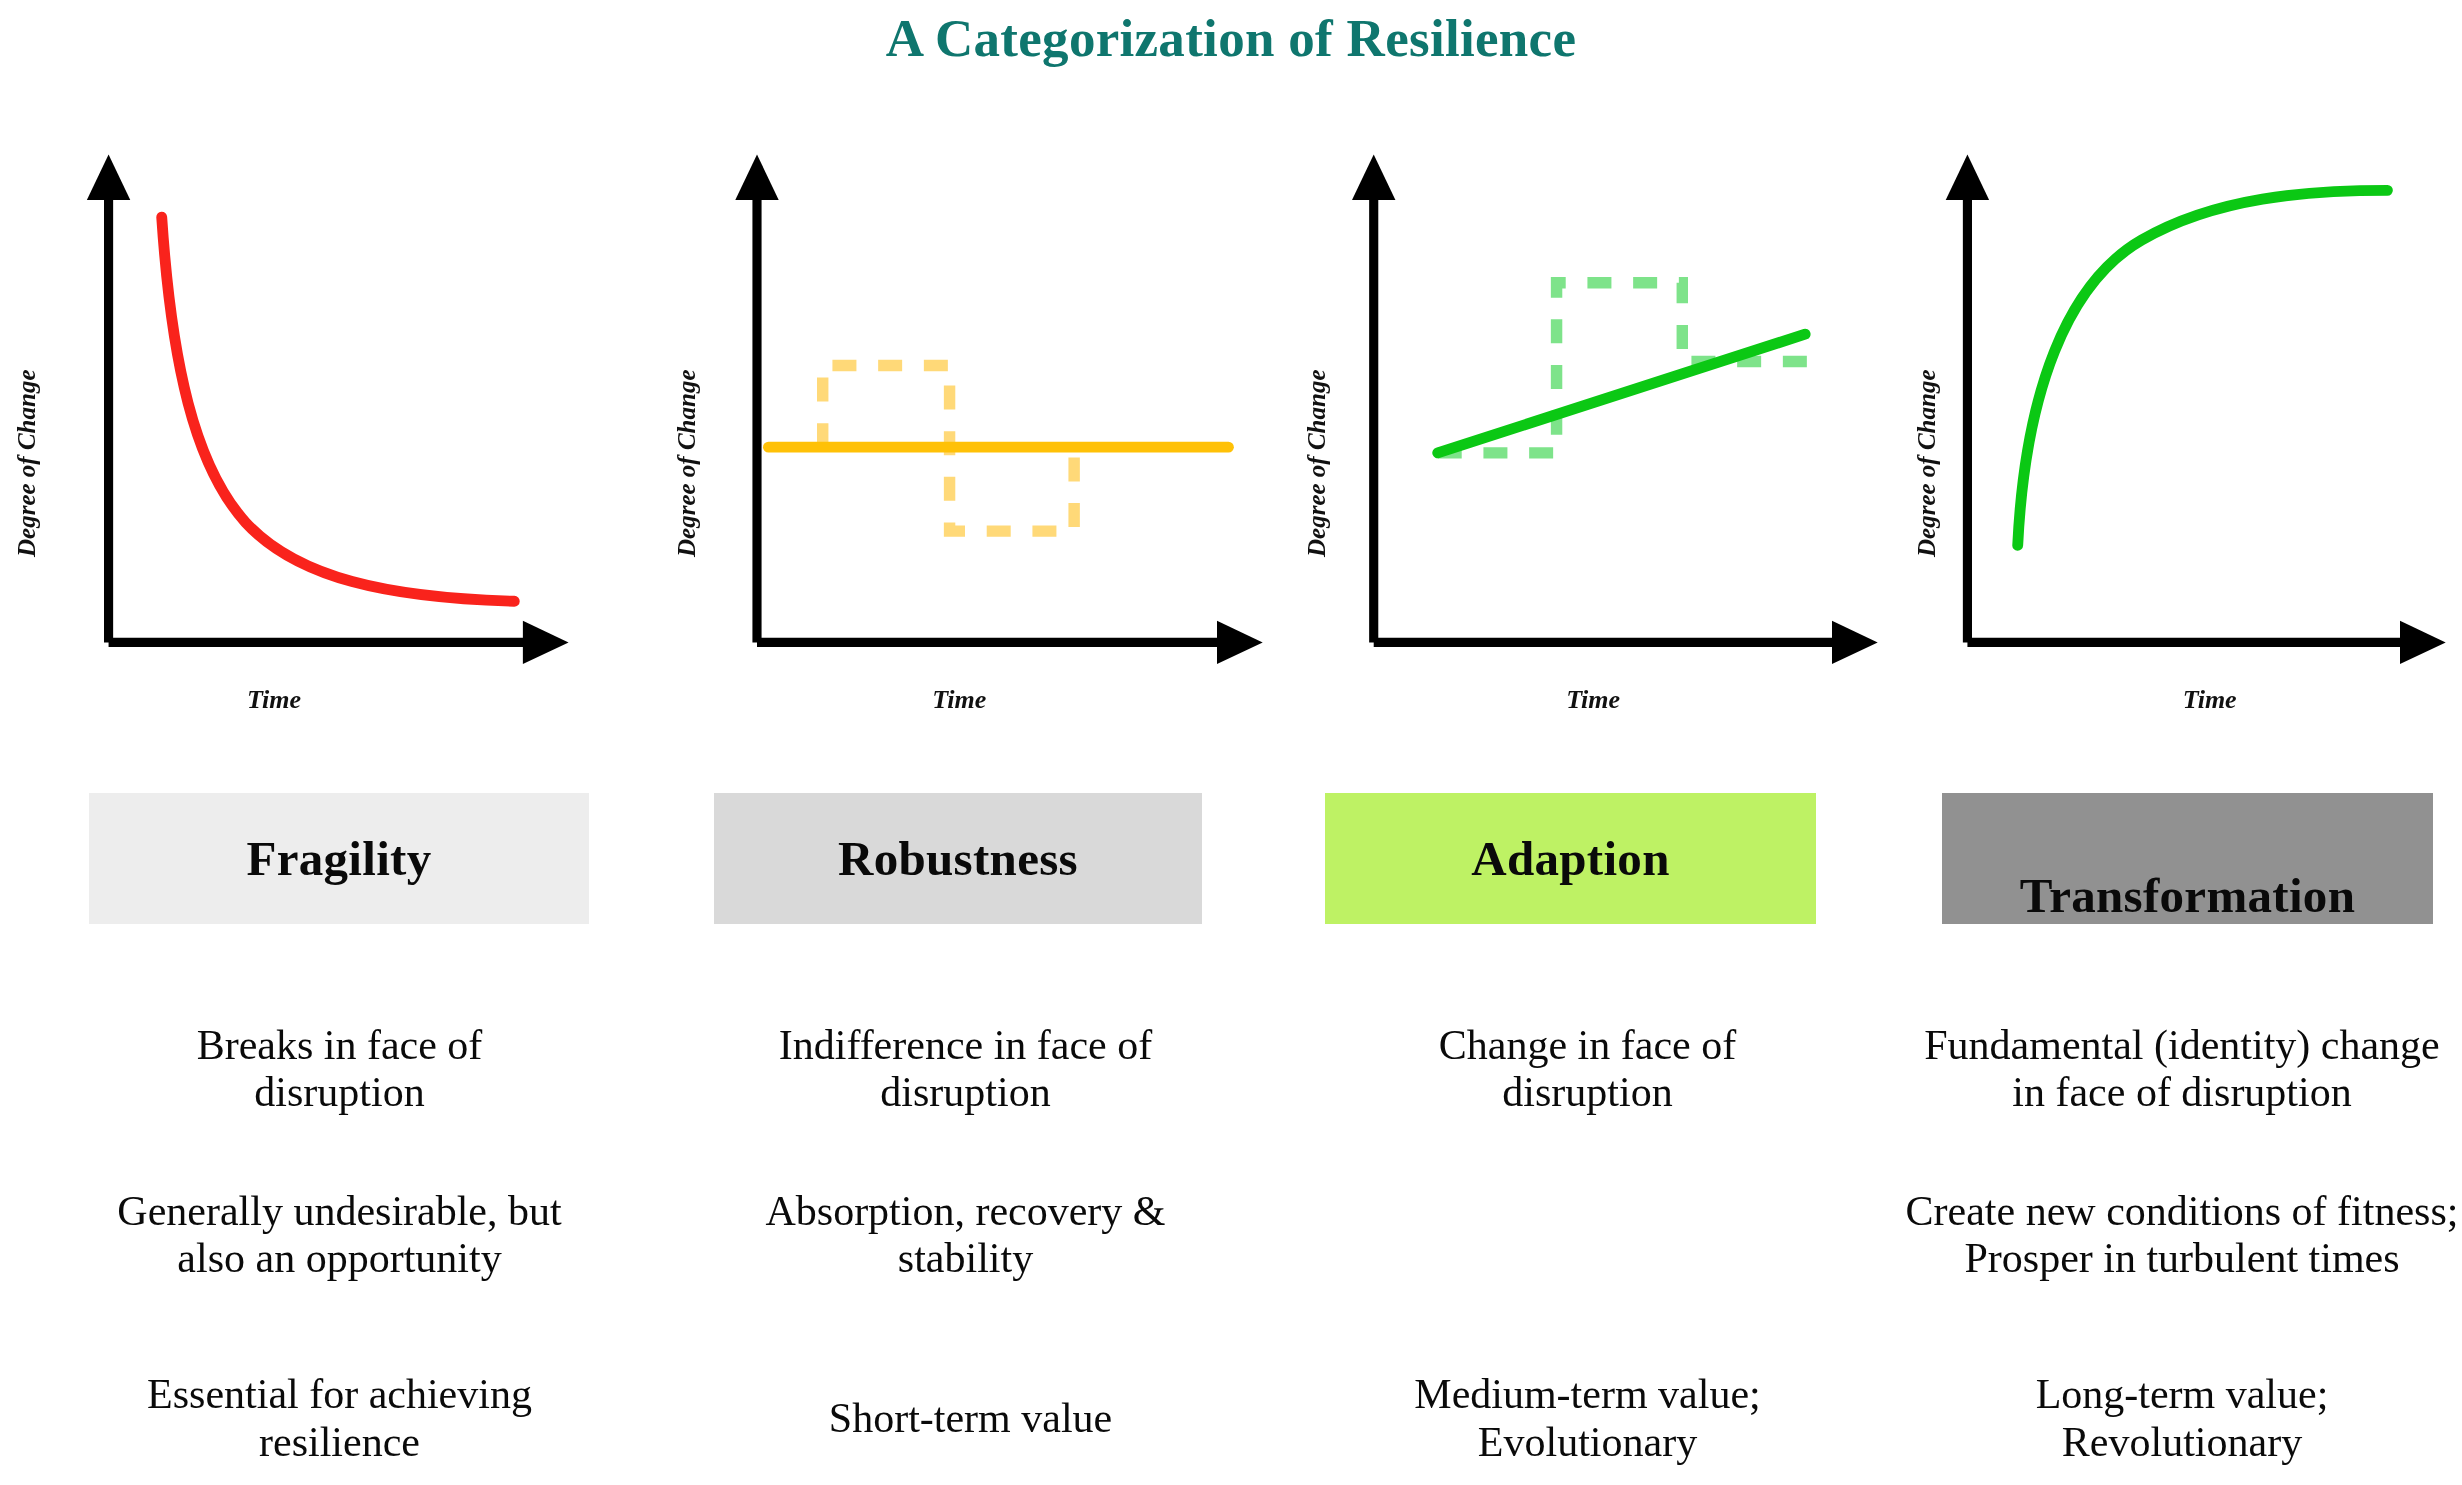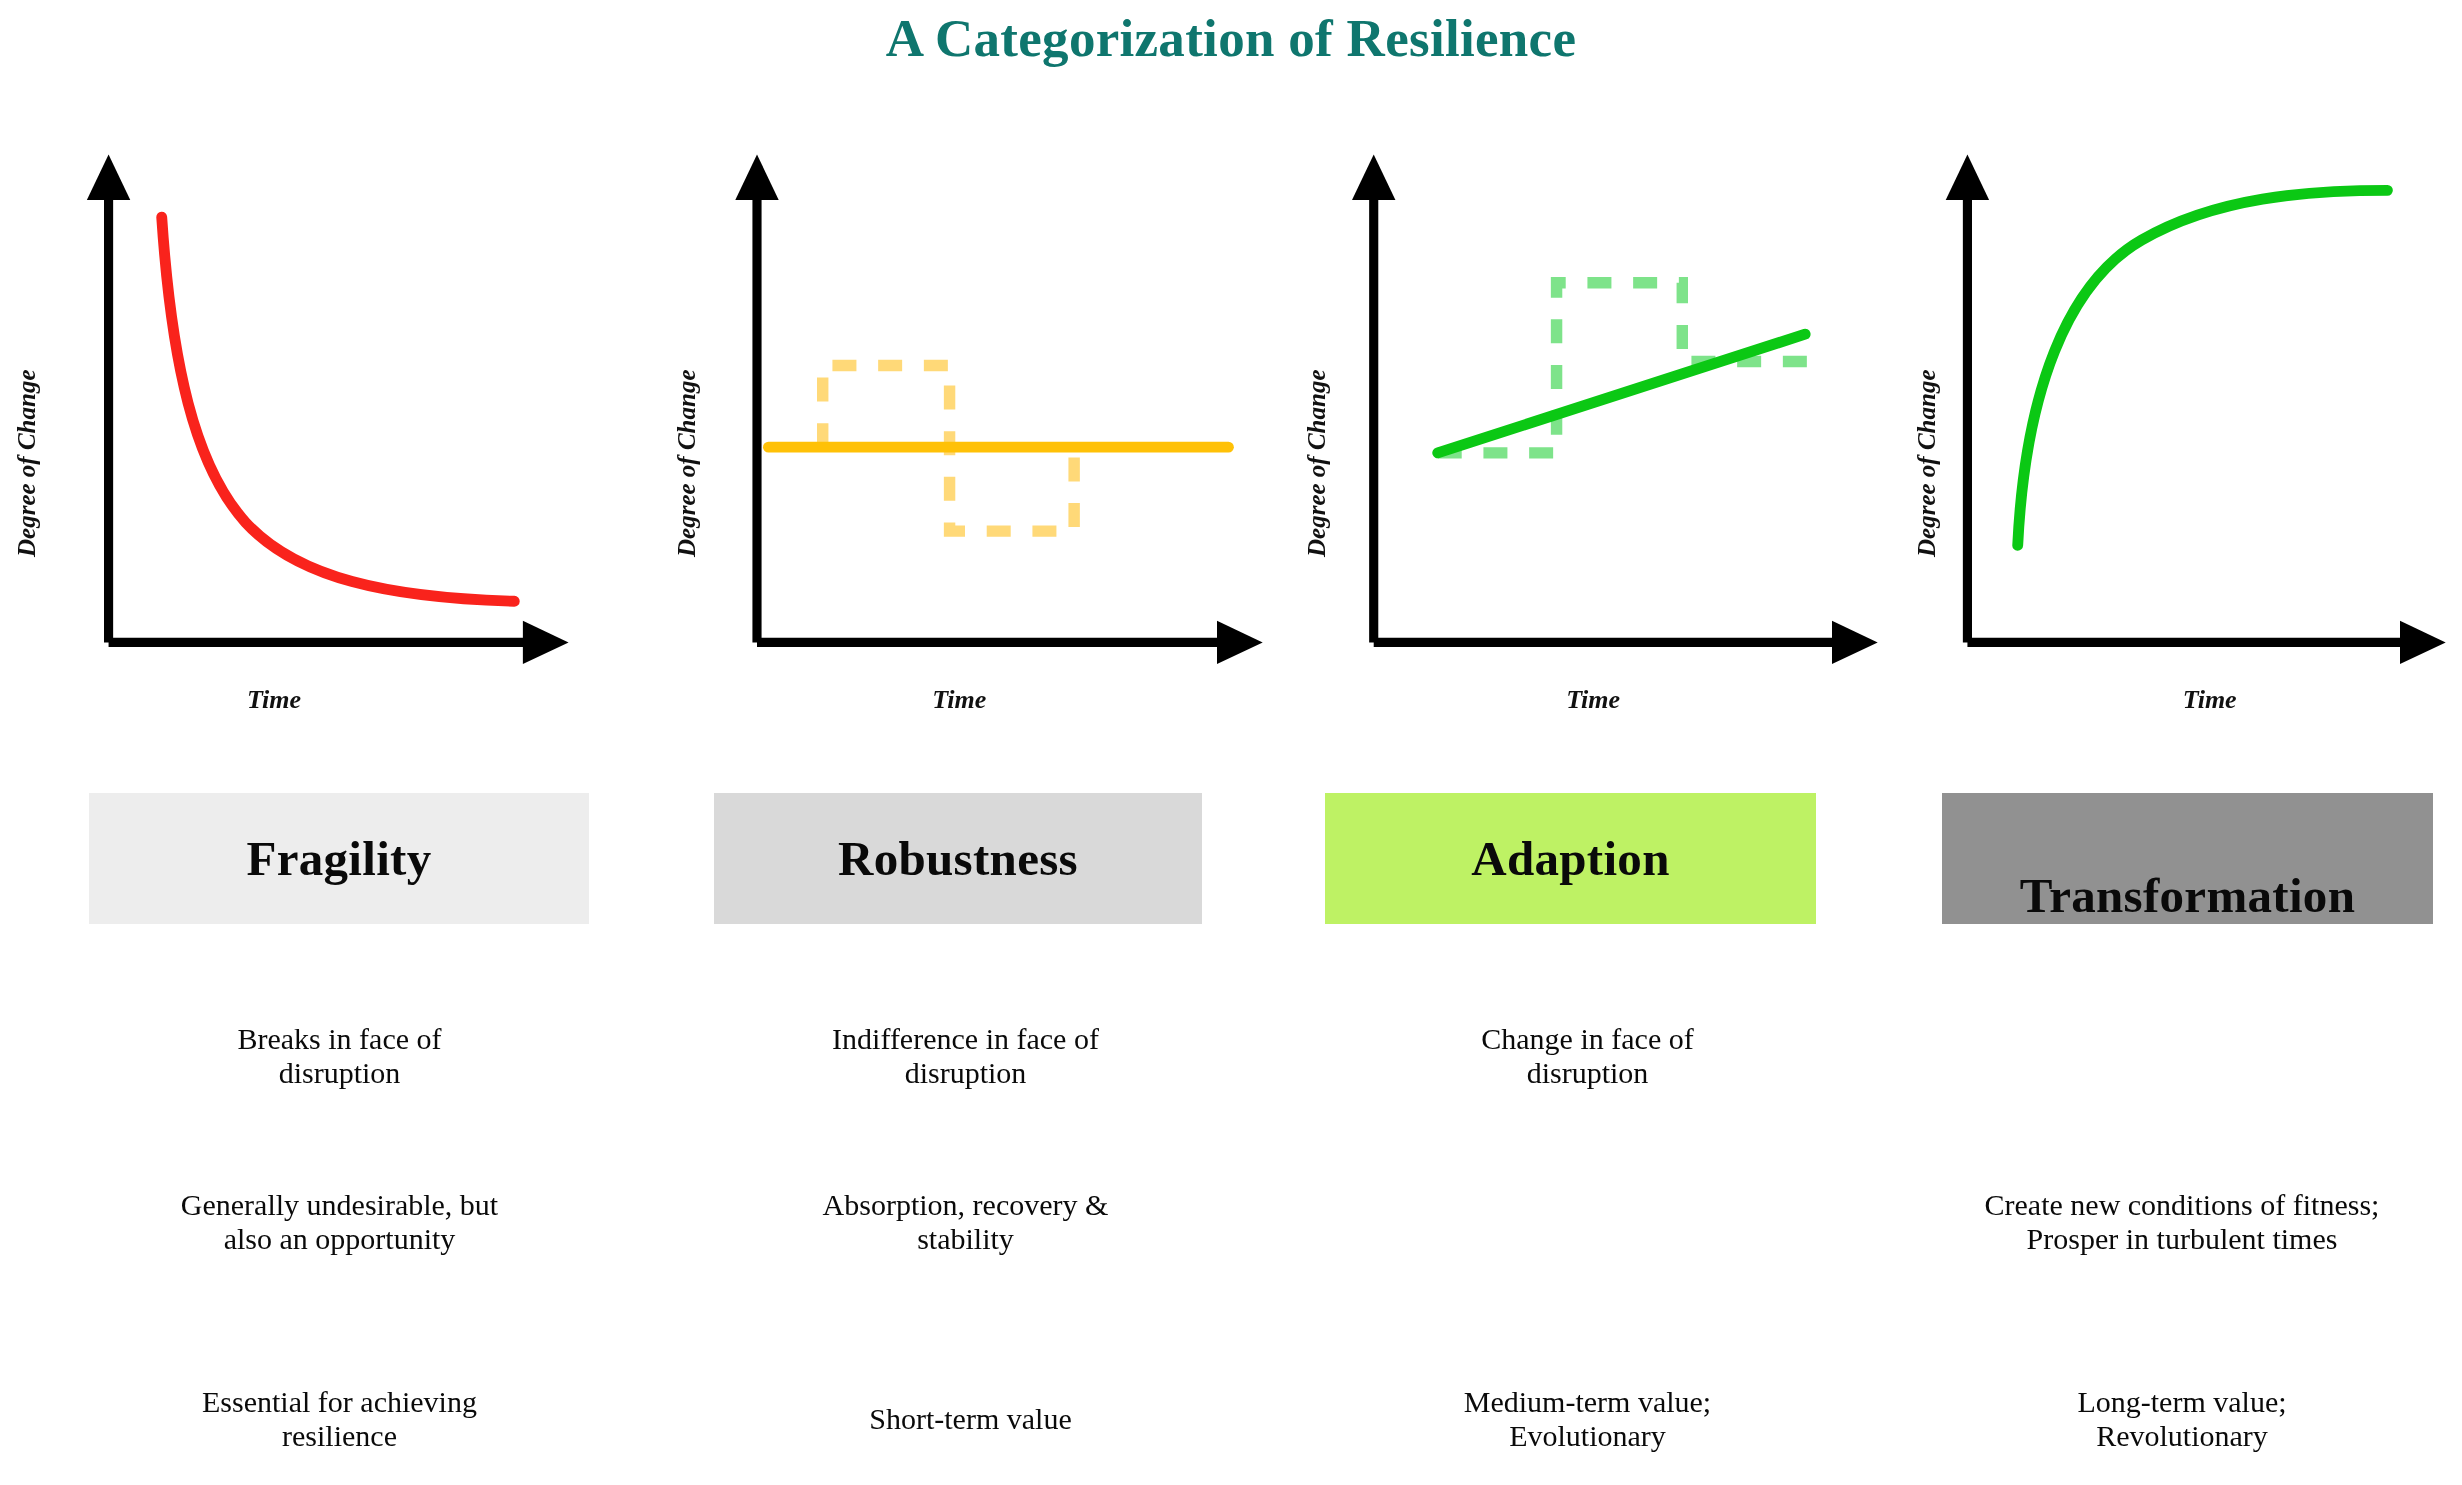--- a/index.html
+++ b/index.html
@@ -68,21 +68,21 @@
     display:flex;flex-direction:column;align-items:center;justify-content:flex-start;
     text-align:center;
   }
   .desc-row-2 .cell{justify-content:center;}
   .cell-0{left:34px;width:611px;}
   .cell-1{left:680px;width:571px;}
   .cell-2{left:1285px;width:605px;}
   .cell-3{left:1902px;width:560px;}
 
   .desc-line{
-    font-family:"Liberation Serif",serif;font-size:30px;line-height:1.12;color:#0a0a0a;
+    font-family:"Liberation Serif",serif;font-size:42px;line-height:1.12;color:#0a0a0a;
     white-space:nowrap;
   }
   .desc-row-2 .cell-1 .desc-line{margin-top:0;margin-left:10px;}
 </style>
 </head>
 <body>
 
 <div class="title">A Categorization of Resilience</div>
 
 <div class="charts">
@@ -169,20 +169,24 @@
       <span class="desc-line">disruption</span>
     </div>
     <div class="cell cell-1">
       <span class="desc-line">Indifference in face of</span>
       <span class="desc-line">disruption</span>
     </div>
     <div class="cell cell-2">
       <span class="desc-line">Change in face of</span>
       <span class="desc-line">disruption</span>
     </div>
+    <div class="cell cell-3">
+      <span class="desc-line">Fundamental (identity) change</span>
+      <span class="desc-line">in face of disruption</span>
+    </div>
   </div>
 
   <div class="desc-row desc-row-1">
     <div class="cell cell-0">
       <span class="desc-line">Generally undesirable, but</span>
       <span class="desc-line">also an opportunity</span>
     </div>
     <div class="cell cell-1">
       <span class="desc-line">Absorption, recovery &amp;</span>
       <span class="desc-line">stability</span>

